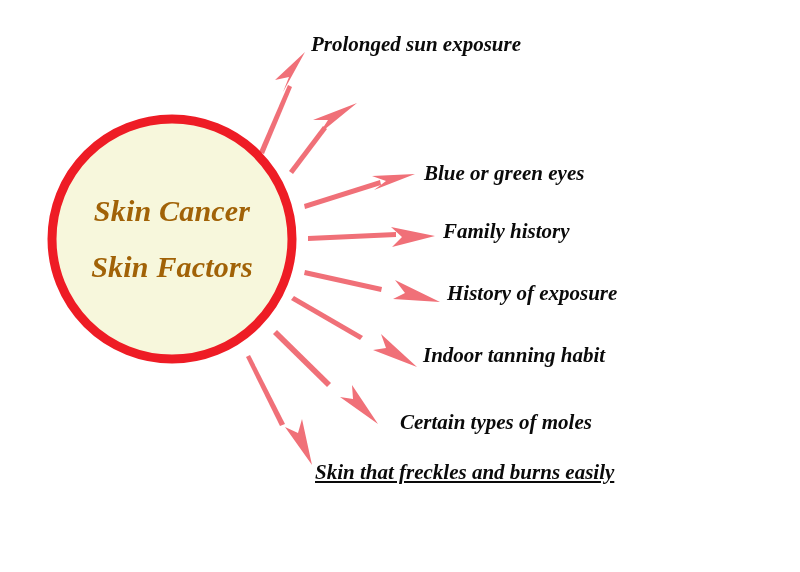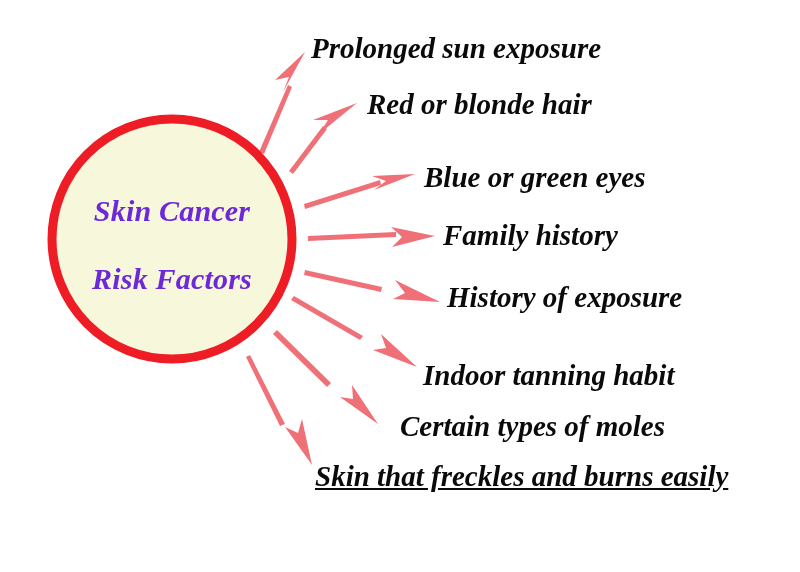--- a/index.html
+++ b/index.html
@@ -39,41 +39,40 @@
     justify-content: center;
     gap: 26px;
     pointer-events: none;
   }
   .center-line {
     font-family: "Liberation Serif", "DejaVu Serif", serif;
     font-style: italic;
     font-weight: bold;
     font-size: 30px;
     line-height: 1;
-    color: #6d28d9;
+    color: #a16207;
     white-space: nowrap;
     letter-spacing: 0.2px;
-    margin-top: 12px;
   }
   .factor-label {
     position: absolute;
     font-family: "Liberation Serif", "DejaVu Serif", serif;
     font-style: italic;
     font-weight: bold;
-    font-size: 29px;
+    font-size: 21px;
     line-height: 1.08;
     color: #0a0a0a;
     white-space: pre-wrap;
   }
   .fl-0 { left: 311px; top: 33px; }
   .fl-1 { left: 367px; top: 89px; }
   .fl-2 { left: 424px; top: 162px; }
   .fl-3 { left: 443px; top: 220px; }
   .fl-4 { left: 447px; top: 282px; }
-  .fl-5 { left: 423px; top: 344px; margin-top: 16px; }
+  .fl-5 { left: 423px; top: 344px; }
   .fl-6 { left: 388px; top: 411px; margin-left: 12px; }
   .fl-7 { left: 315px; top: 461px; width: 470px; text-decoration: underline; }
 </style>
 </head>
 <body>
 
 <div id="diagram-root">
 
   <svg id="diagram-svg" viewBox="0 0 800 572">
 
@@ -115,25 +114,24 @@
     <g>
       <path d="M 250,355 L 285,424 L 280,426 L 246,357 Z" fill="#F07078"></path>
       <path d="M 312,465 L 285,427 L 298,433 L 302,419 Z" fill="#F07078"></path>
     </g>
 
     <circle cx="172" cy="239" r="120" fill="#F7F7DC" stroke="#EE1C25" stroke-width="9"></circle>
   </svg>
 
   <div class="center-node-label">
     <div class="center-line">Skin Cancer</div>
-    <div class="center-line">Risk Factors</div>
+    <div class="center-line">Skin Factors</div>
   </div>
 
   <div class="factor-label fl-0">Prolonged sun exposure</div>
-  <div class="factor-label fl-1">Red or blonde hair</div>
   <div class="factor-label fl-3">Family history</div>
   <div class="factor-label fl-2">Blue or green eyes</div>
   <div class="factor-label fl-4">History of exposure</div>
   <div class="factor-label fl-5">Indoor tanning habit</div>
   <div class="factor-label fl-6">Certain types of moles</div>
   <div class="factor-label fl-7">Skin that freckles and burns easily</div>
 
 </div>
 
 </body></html>

